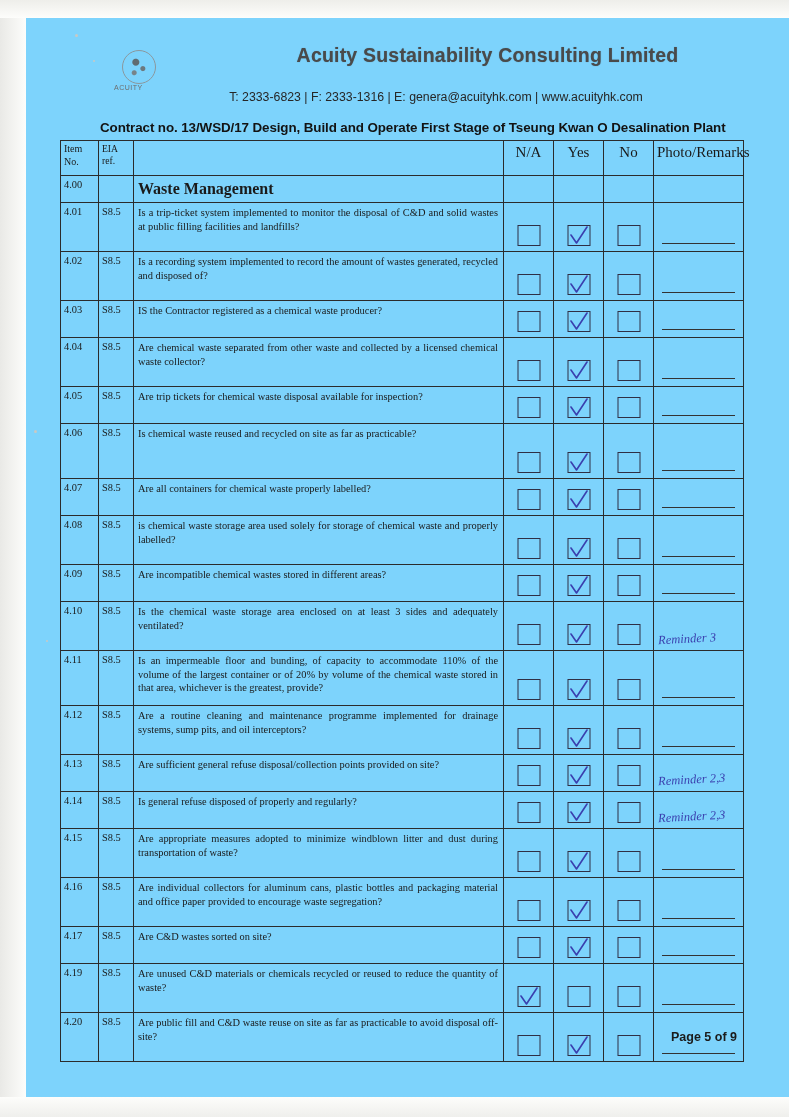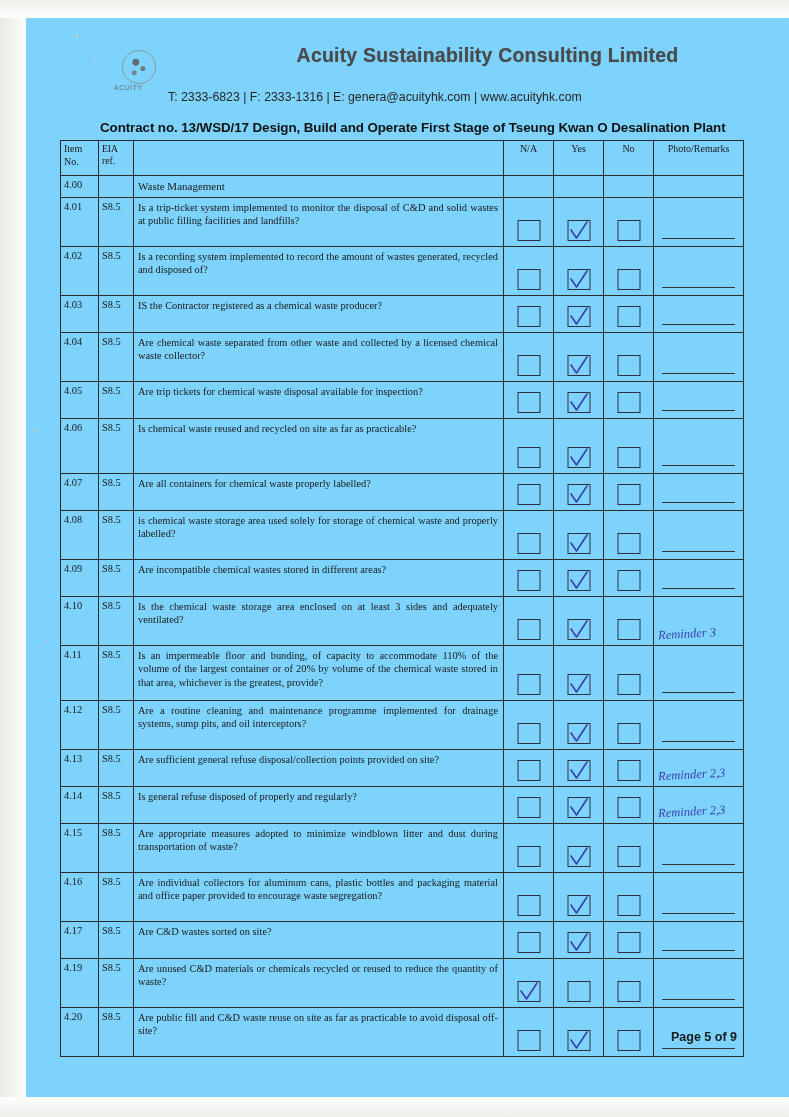--- a/index.html
+++ b/index.html
@@ -93,24 +93,24 @@
     left: 60px;
     top: 26px;
     width: 560px;
     text-align: center;
     font-family: "Liberation Sans", sans-serif;
     font-size: 12.3px;
     color: #262626;
   }
   .company-contact {
     position: absolute;
-    left: 68px;
+    left: 56px;
     top: 46px;
     width: 560px;
-    text-align: left;
+    text-align: center;
     font-family: "Liberation Sans", sans-serif;
     font-size: 12.3px;
     color: #262626;
   }
 
   
   .contract-title {
     position: absolute;
     left: 64px;
     top: 120px;
@@ -150,38 +150,38 @@
   col.c-rem   { width: 90px; }
 
   thead td {
     font-size: 10px;
     height: 30px;
     padding-top: 2px;
   }
   .hdr-center {
     text-align: center;
     vertical-align: top;
-    font-size: 10px;
+    font-size: 15px;
   }
   .hdr-item {
     font-size: 10px;
     line-height: 1.25;
   }
   .hdr-eia {
     font-size: 9.6px;
   }
 
   td.q {
     font-size: 10.4px;
     text-align: justify;
     padding: 3px 5px 3px 4px;
   }
   td.q.section {
-    font-weight: normal;
-    font-size: 11px;
+    font-weight: bold;
+    font-size: 16px;
   }
   td.item, td.eia {
     font-size: 10.4px;
     padding-left: 3px;
   }
   td.box-cell {
     position: relative;
   }
   .chkbox {
     position: absolute;

